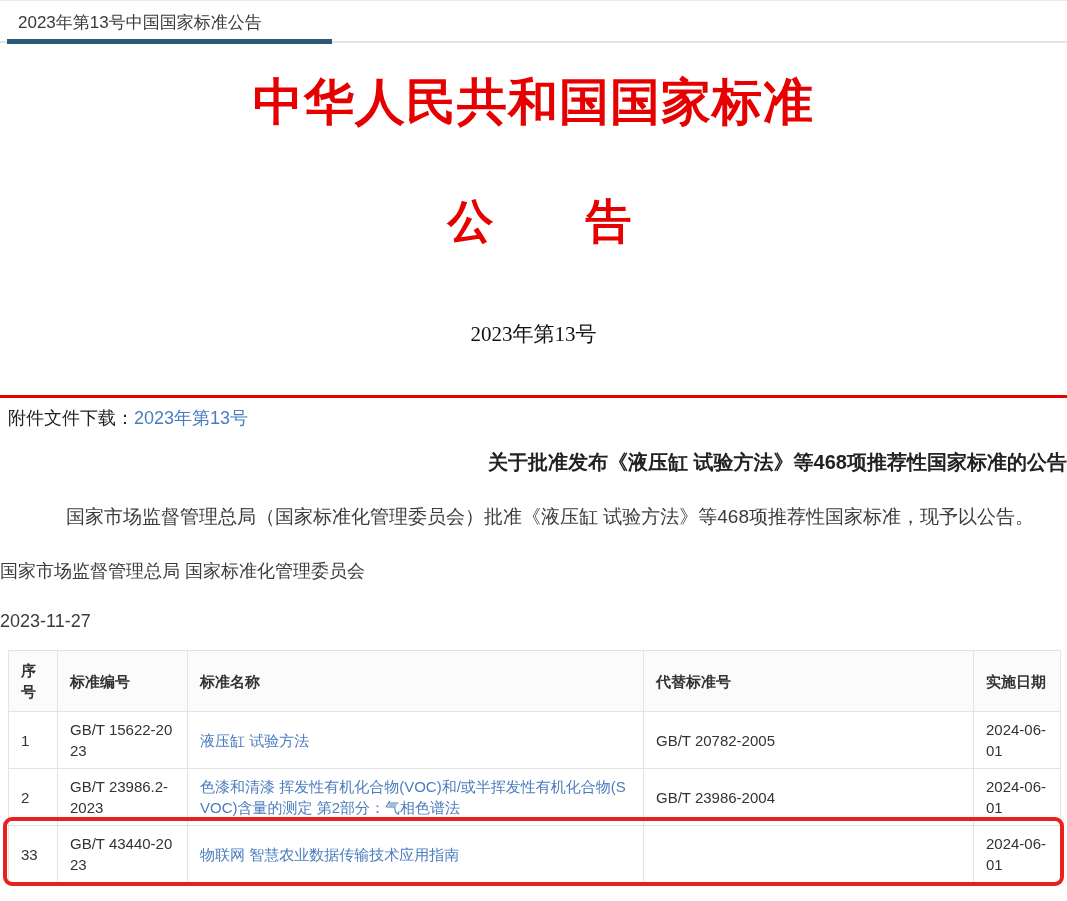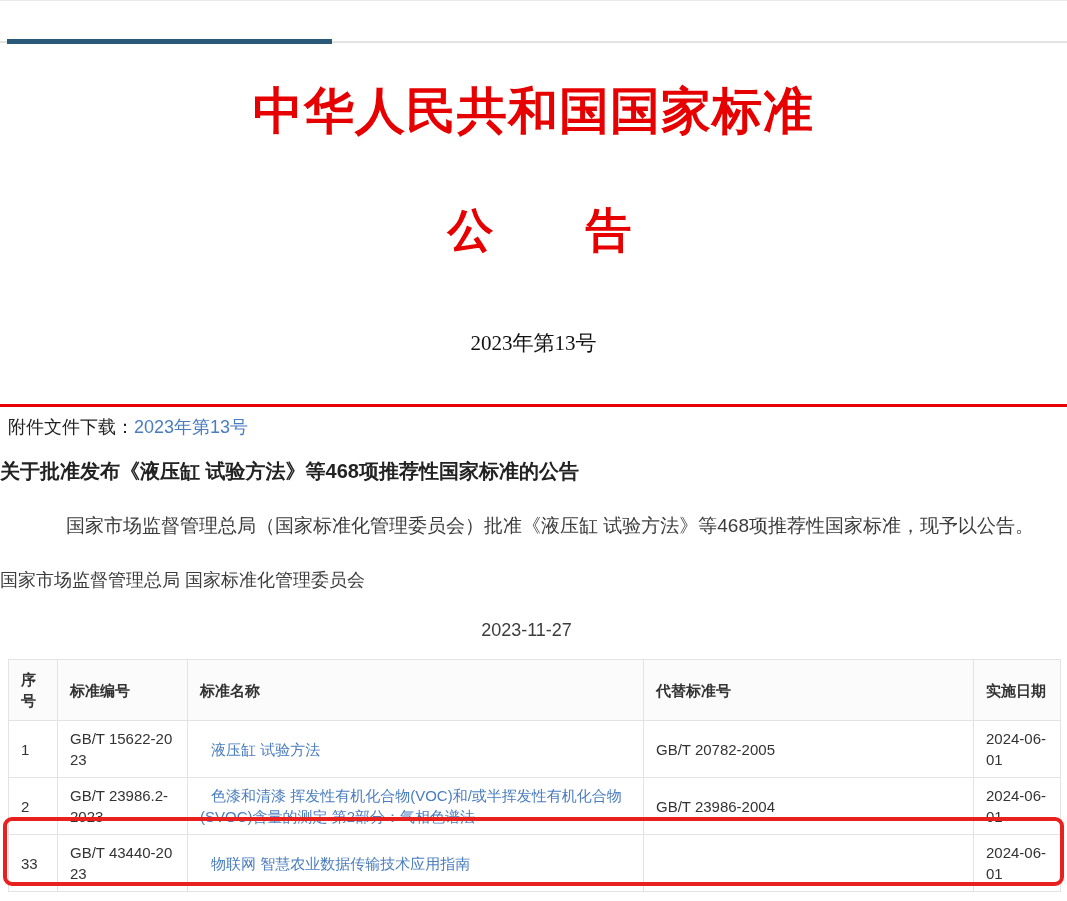--- a/index.html
+++ b/index.html
@@ -7,64 +7,65 @@
     font-family:"Liberation Sans","DejaVu Sans",sans-serif; color:#333; }
   body { border-top:1px solid #e9e9e9; position:relative; }
 
   
   .tabbar { position:relative; height:43px; }
   .tab-label { position:absolute; left:18px; top:10px; font-size:17px; color:#3a3a3a; cursor:pointer; }
   .tab-grayline { position:absolute; left:0; right:0; top:40px; height:2px; background:#e3e3e3; }
   .tab-blueline { position:absolute; left:7px; top:38px; width:325px; height:5px; background:#2b5a78; z-index:2; }
 
   
-  .doc-title { margin-top:40px; text-align:center; color:#e60000;
+  .doc-title { margin-top:31px; text-align:center; color:#e60000;
     font-family:"Liberation Serif","DejaVu Serif",serif; font-weight:700;
     font-size:50px; letter-spacing:1px; line-height:1.1; }
   .doc-title2 { margin-top:67px; text-align:center; color:#e60000;
     font-family:"Liberation Serif","DejaVu Serif",serif; font-weight:700;
     font-size:46px; line-height:1.1;padding-left:12px; }
   .issue-no { margin-top:72px; text-align:center; color:#111;
     font-family:"Liberation Serif","DejaVu Serif",serif; font-size:21px; }
 
   .red-rule { margin-top:47px; height:3px; background:#e60000; }
 
   .attachment { margin:8px 18px 0 8px; font-size:18px; color:#222; }
   .attachment a { color:#4a7dbe; text-decoration:none; cursor:pointer; }
 
-  .notice-heading { margin-top:19px; text-align:left; font-size:20px; font-weight:700; color:#222; }
+  .notice-heading { margin-top:19px; text-align:right; font-size:20px; font-weight:700; color:#222; }
 
   .notice-body { margin:28px 30px 0 28px; font-size:19px; color:#3c3c3c; text-indent:2em; line-height:1.35; }
 
   .signature { margin:30px 14px 0 0; font-size:18px; color:#3c3c3c; }
-  .doc-date  { margin:28px 14px 0 0; text-align:center; font-size:18px; color:#3c3c3c; }
+  .doc-date  { margin:28px 14px 0 0; text-align:left; font-size:18px; color:#3c3c3c; }
 
   
   table.std { margin:18px 7px 0 8px; width:1052px; border-collapse:collapse; table-layout:fixed; }
   table.std th, table.std td { border:1px solid #e3e3e3; font-size:15px; vertical-align:middle;
     padding:7px 12px; line-height:1.4; text-align:left; word-break:break-all; }
   table.std th { background:#fbfbfb; font-weight:700; color:#333; padding-top:9px; padding-bottom:9px; }
   table.std td { color:#333; }
   col.c-seq  { width:49px; }
   col.c-code { width:130px; }
   col.c-name { width:456px; }
   col.c-repl { width:330px; }
   col.c-date { width:87px; }
   td.seq { padding-left:15px; }
-  td.name a { color:#4a7dbe; text-decoration:none; cursor:pointer;margin-left:11px; }
+  td.name a { color:#4a7dbe; text-decoration:none; cursor:pointer; }
   tr.highlighted td { background:#f2f2f2; }
 
   
   #hl-box { position:absolute; left:3px; width:1061px; border:4px solid #e8201e;
     border-radius:9px; pointer-events:none; z-index:5; }
 </style>
 </head>
 <body>
 
 <div class="tabbar">
+  <span class="tab-label">2023年第13号中国国家标准公告</span>
   <div class="tab-grayline"></div>
   <div class="tab-blueline"></div>
 </div>
 
 <div class="doc-title">中华人民共和国国家标准</div>
 <div class="doc-title2">公　　告</div>
 <div class="issue-no">2023年第13号</div>
 
 <div class="red-rule"></div>
 

